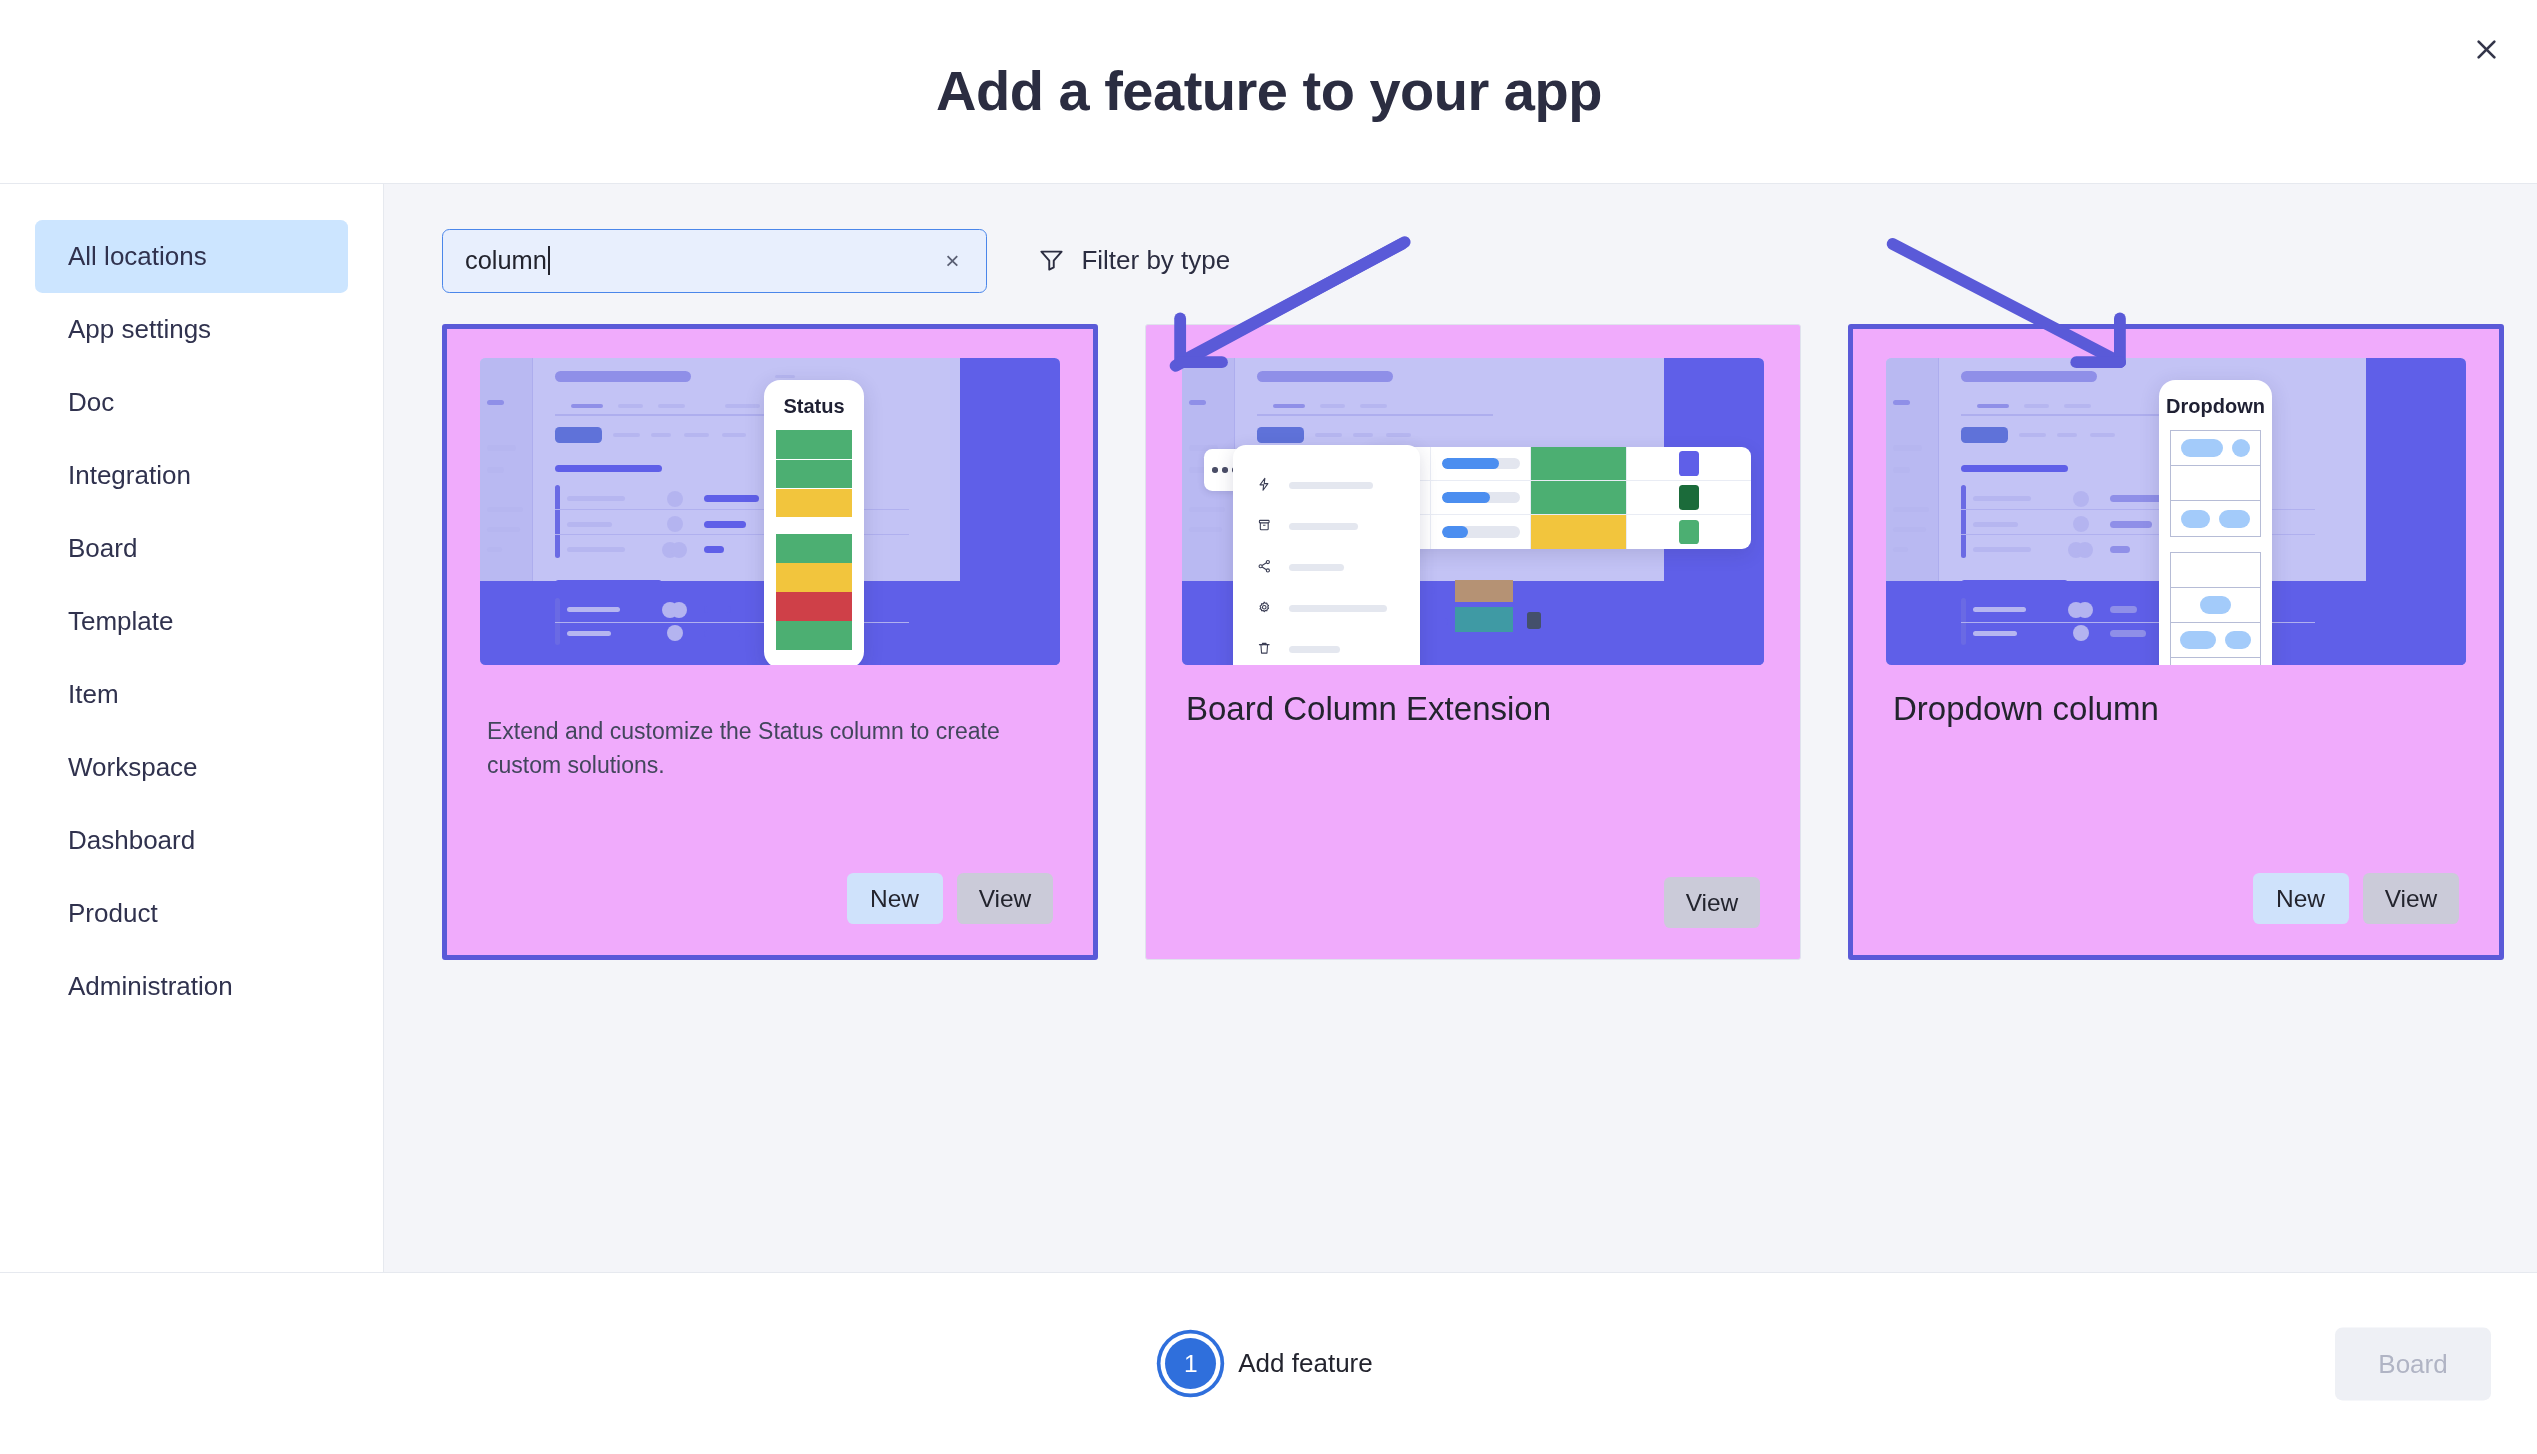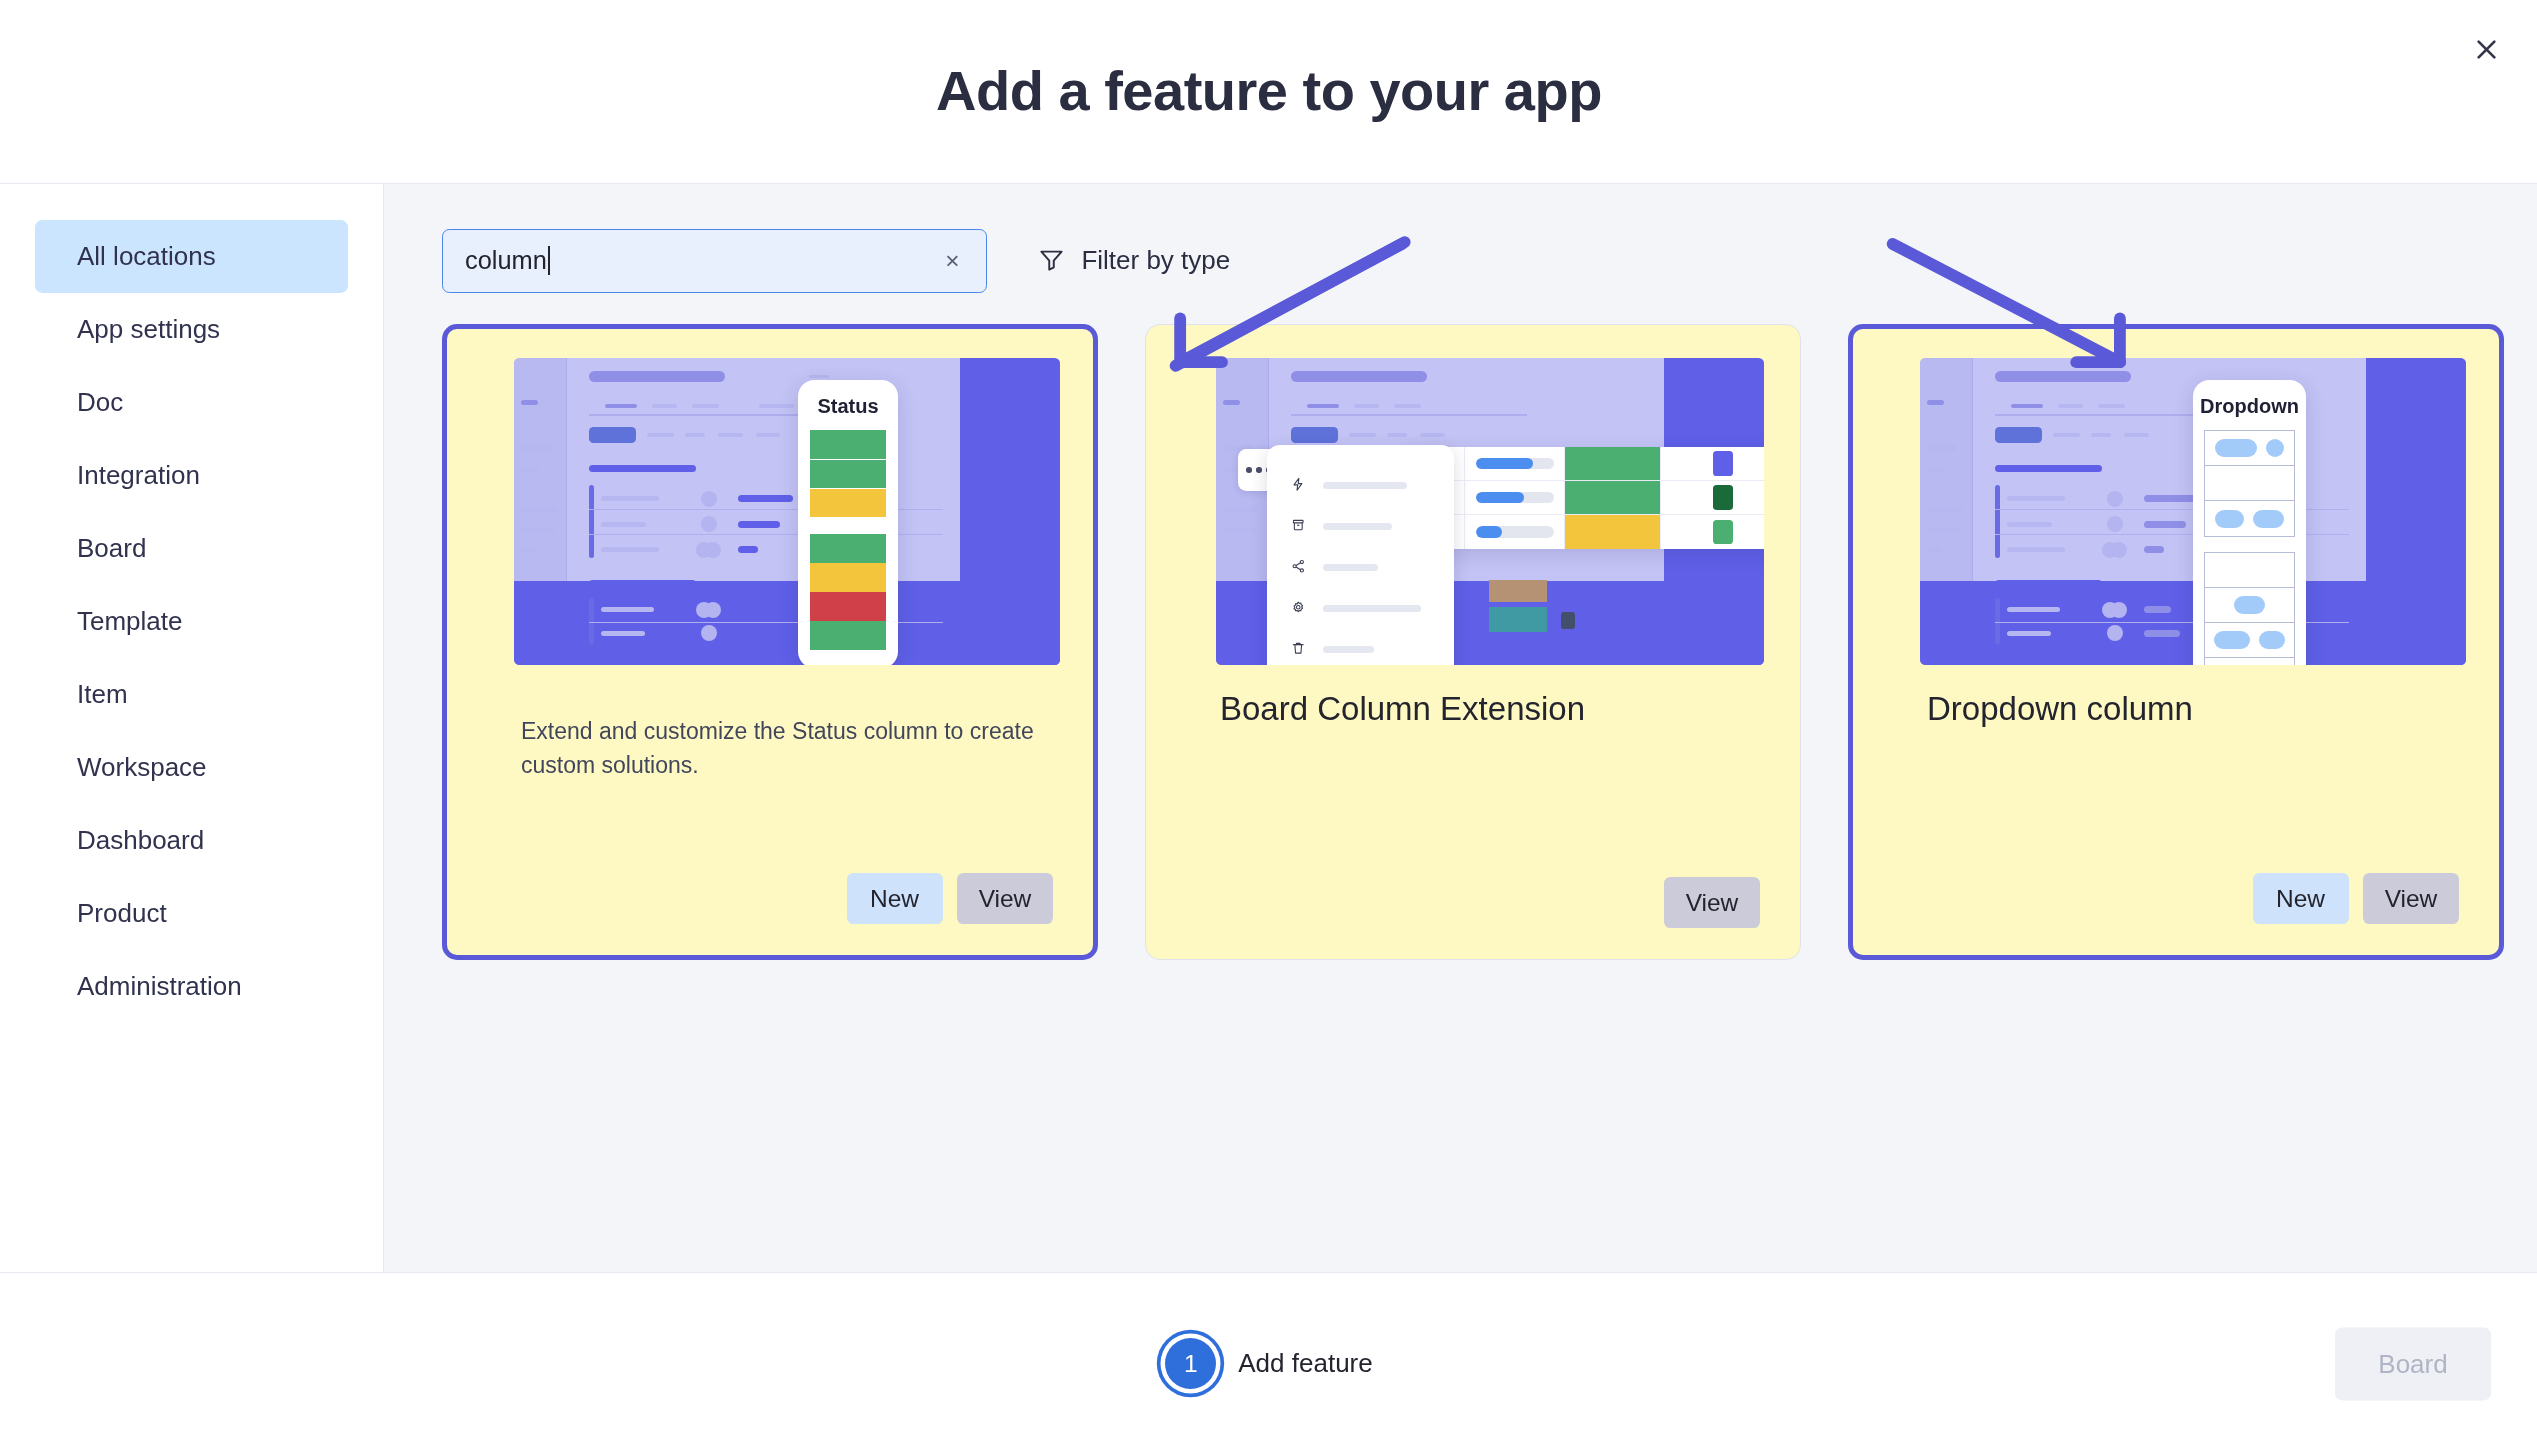--- a/index.html
+++ b/index.html
@@ -42,21 +42,21 @@
 
   .sidebar {
     width: 384px; flex: 0 0 384px;
     background: #ffffff;
     border-right: 0.9px solid #e6e9ef;
     padding: 36px 0 0 0;
   }
   .side-item {
     height: 73px; margin: 0 35px;
     display: flex; align-items: center;
-    padding-left: 42px;
+    padding-left: 33px;
     font-size: 26px; color: #30324e;
     border-radius: 7.3px; cursor: pointer;
   }
   .side-item.active { background: #cce5ff; }
 
   .content {
     flex: 1;
     background: #f4f5f9;
     position: relative;
     padding: 44px 0 0 58px;
@@ -87,27 +87,26 @@
   .filter-btn {
     display: flex; align-items: center; gap: 16.4px;
     margin-left: 51px; cursor: pointer;
   }
   .filter-label { font-size: 26px; color: #2b2d41; }
 
   
   .cards { display: flex; gap: 47px; margin-top: 31px; }
   .card {
     width: 656px; height: 636px;
-    background: #fef9c3;
+    background: #f0abfc;
     border: 1.8px solid #dfe2ed;
-    border-radius: 15px;
+    border-radius: 3px;
     display: flex; flex-direction: column;
     overflow: hidden;
     position: relative;
-    padding-left: 34px;
   }
   .card.highlight { border: 5.5px solid #5a5ad8; }
 
   .card-preview {
     margin: 33px 36px 0 36px;
     height: 307px;
     border-radius: 5.5px;
     background: #c3c3f5;
     position: relative;
     overflow: hidden;

